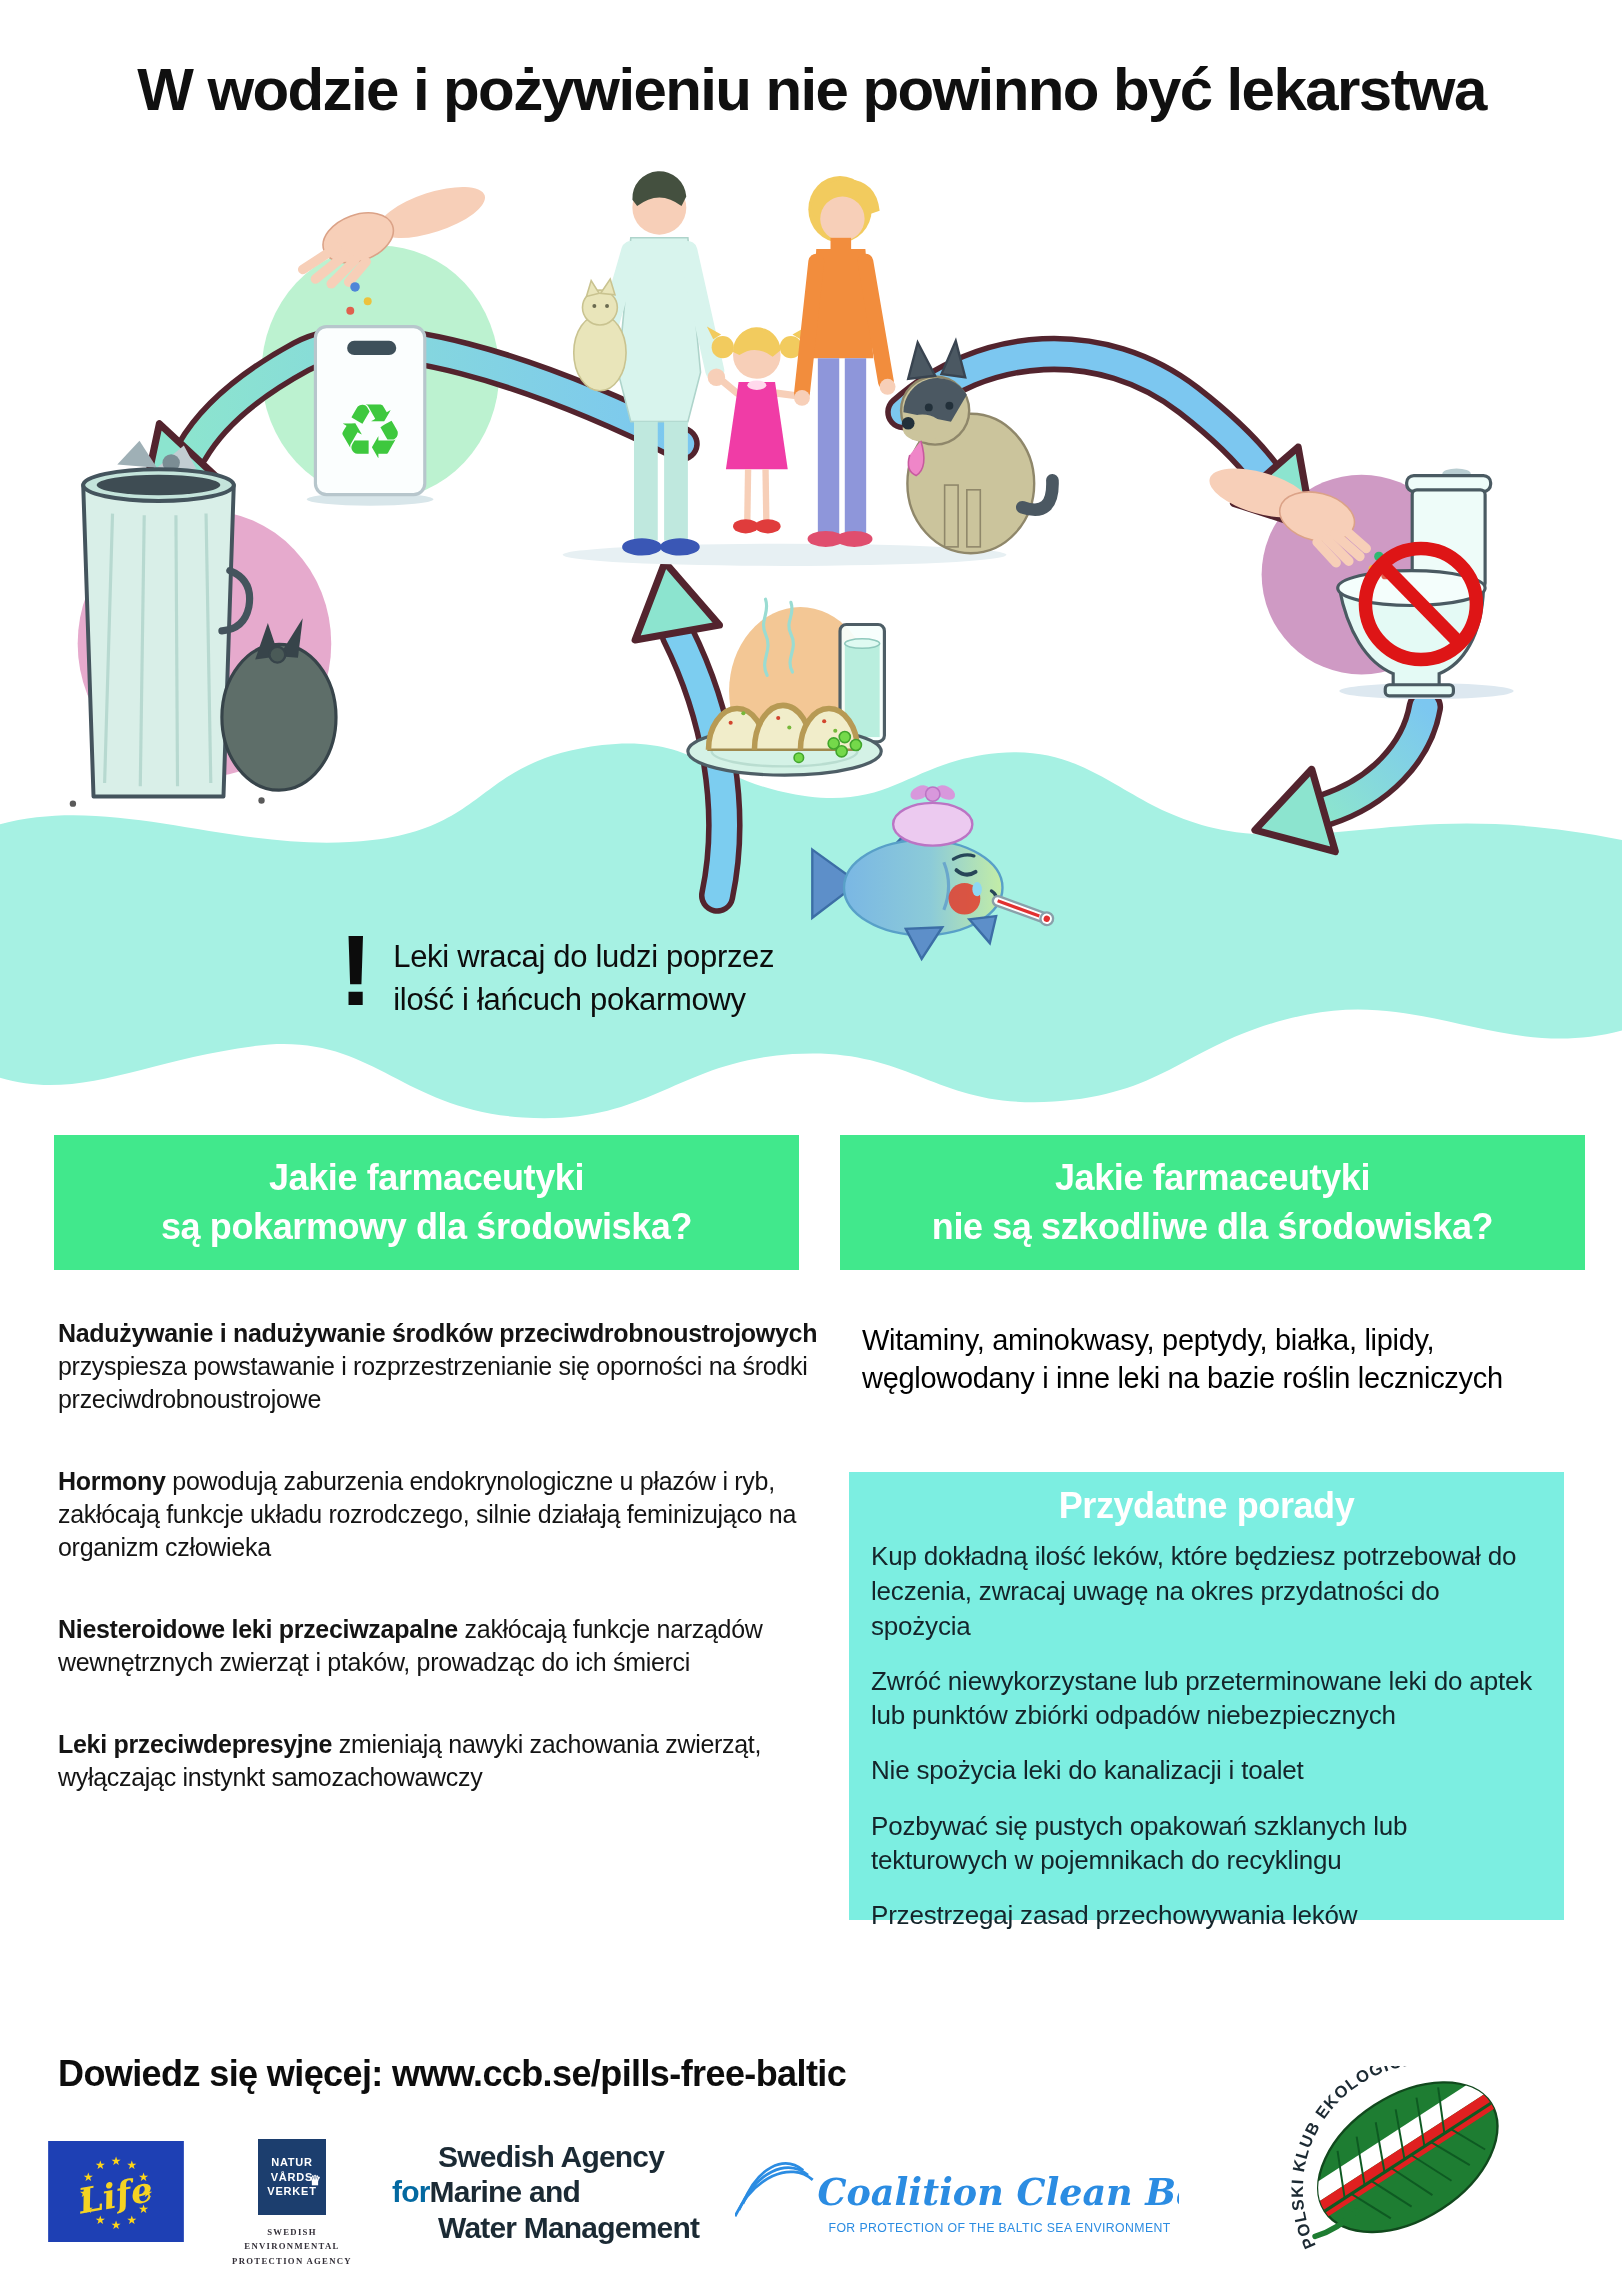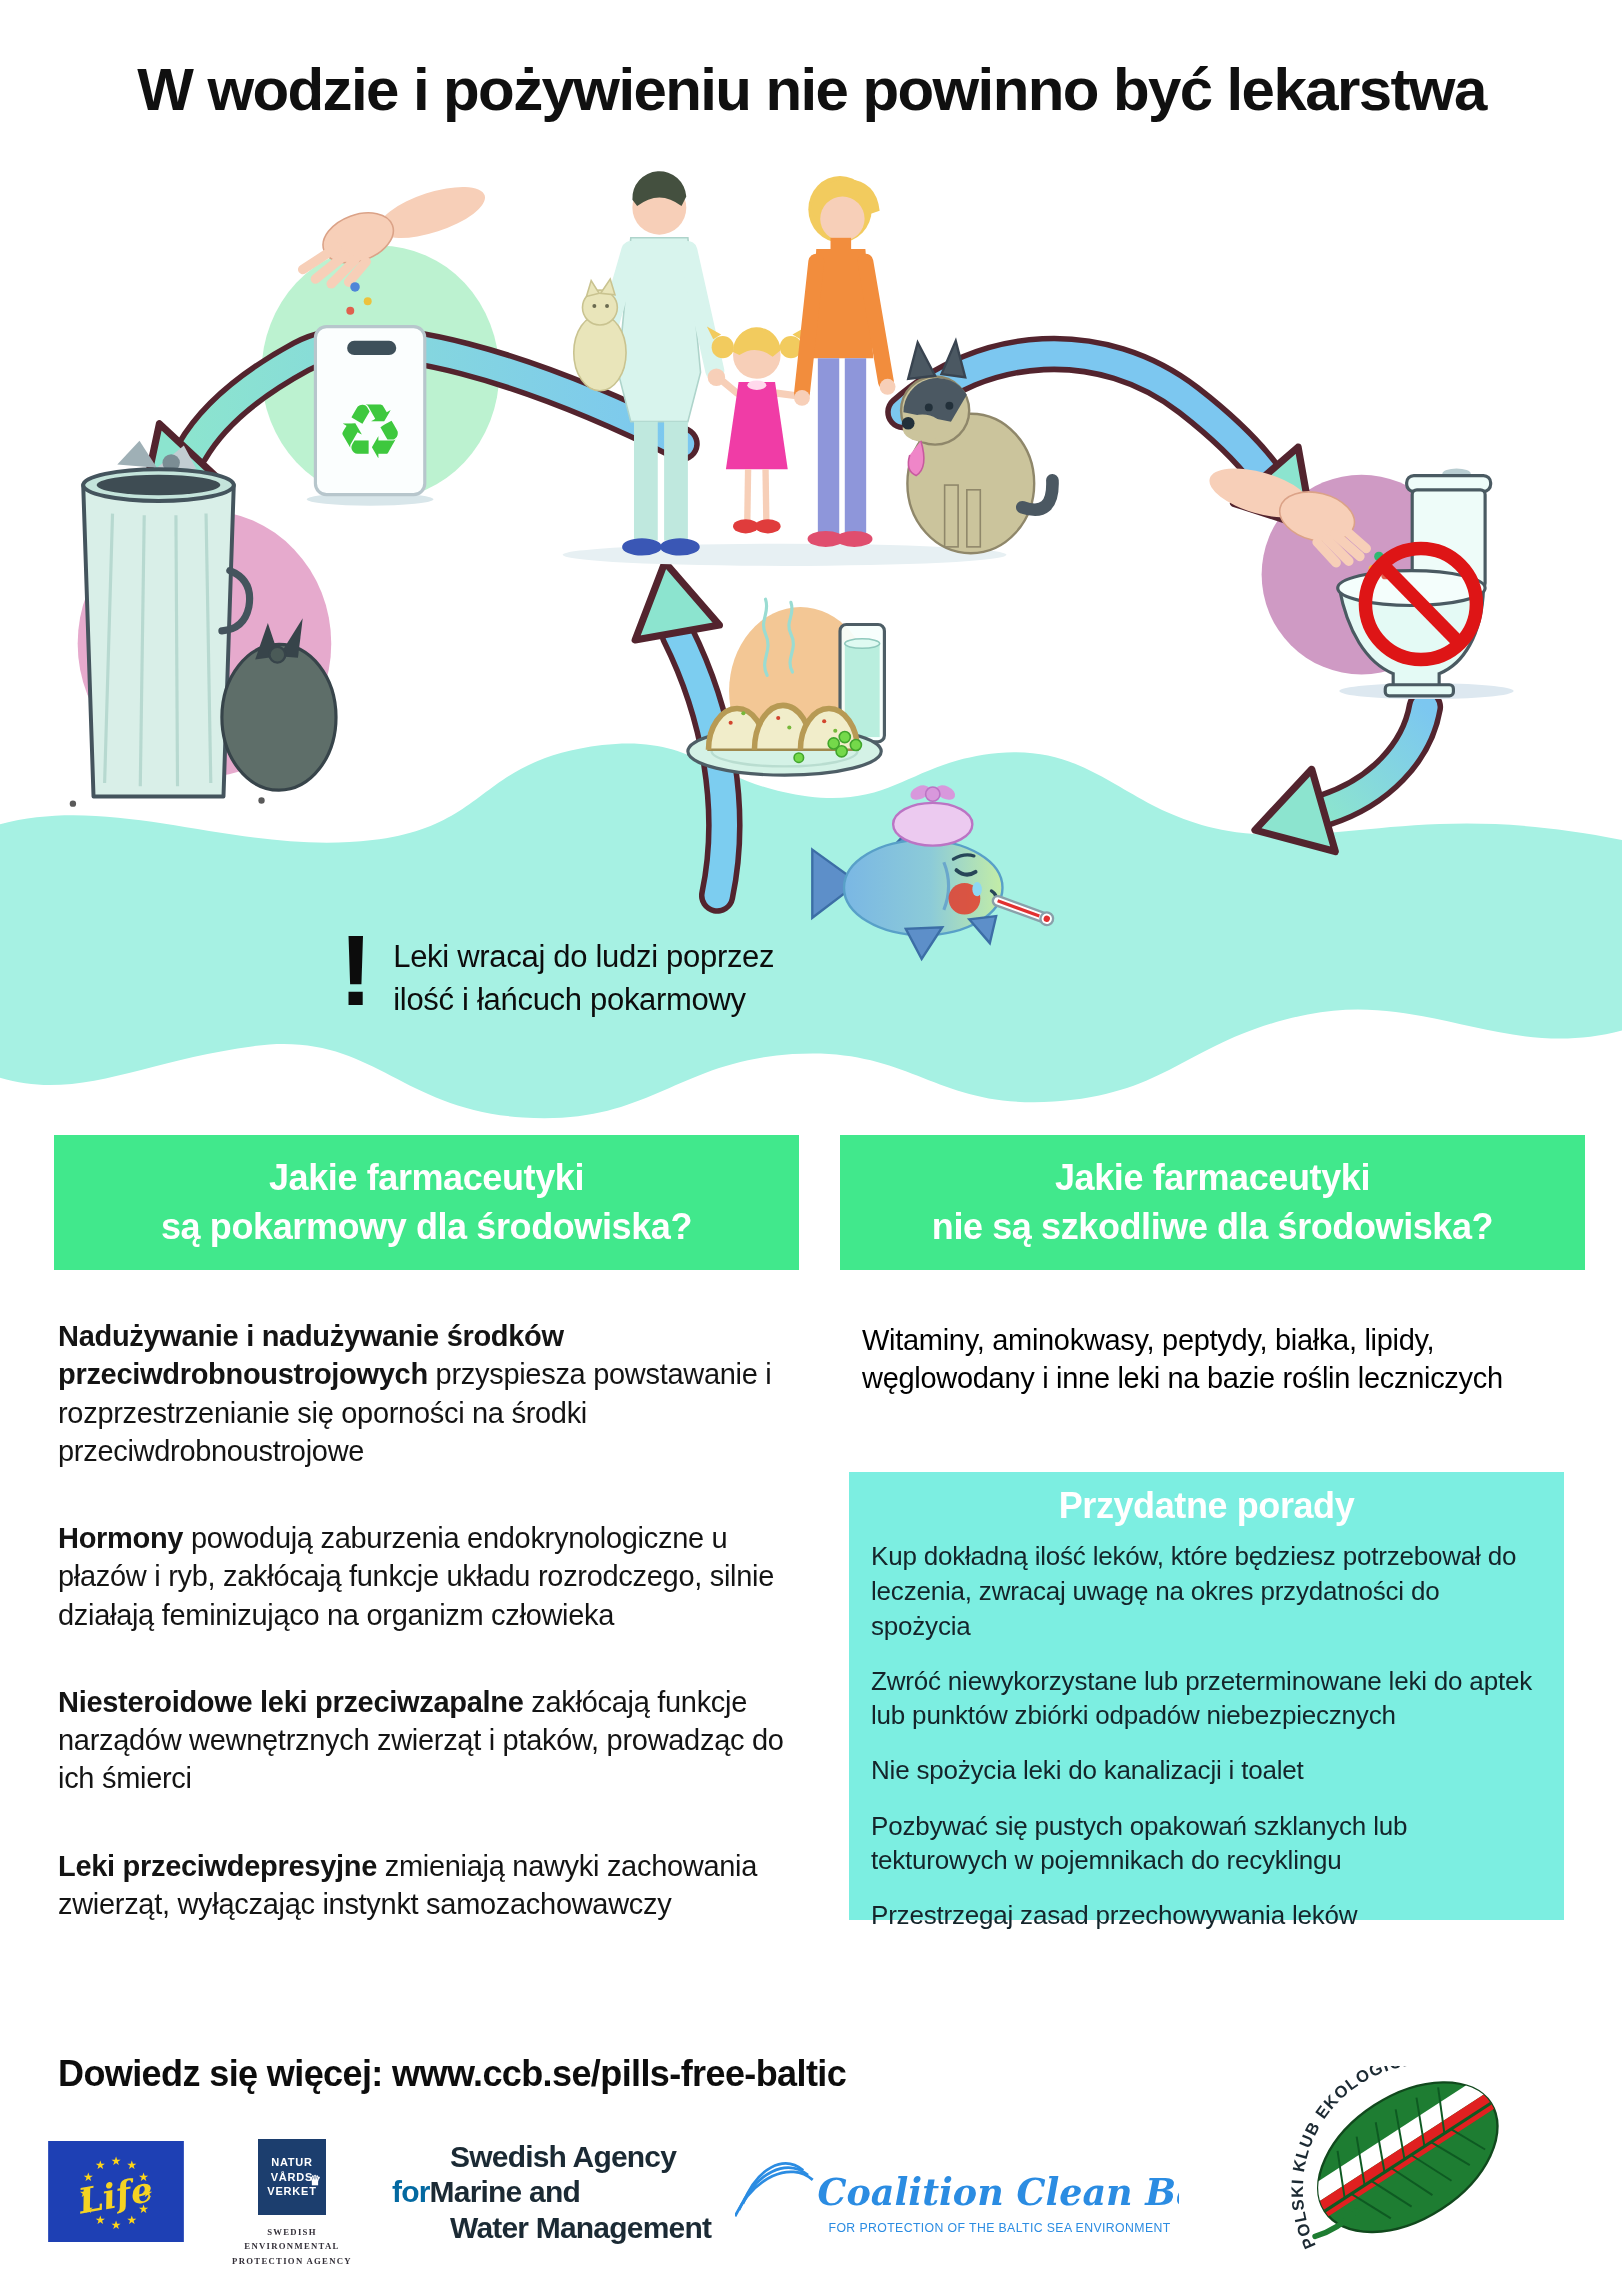--- a/index.html
+++ b/index.html
@@ -11,21 +11,21 @@
   .scene{left:0;top:0;width:1623px;height:1173px;}
   .note{left:339px;top:925px;display:flex;gap:20.6px;align-items:flex-start;z-index:3;}
   .note-mark{font-size:101px;font-weight:900;line-height:0.9;color:#0c0c0c;}
   .note-text{font-size:31px;line-height:1.38;color:#0c0c0c;padding-top:11px;letter-spacing:-0.3px;}
   .hdr{width:745px;height:135px;background:#41e88c;color:#fff;display:flex;flex-direction:column;
        justify-content:center;align-items:center;font-size:36px;font-weight:bold;line-height:1.35;
        letter-spacing:-0.4px;text-align:center;}
   .hdr-left{left:54px;top:1135px;}
   .hdr-right{left:840px;top:1135px;}
   .col-left{left:58px;top:1317px;width:761px;}
-  .para{font-size:29px;line-height:1.32;letter-spacing:-0.3px;margin:0 0 49px 0;color:#141414;}
+  .para{font-size:25px;line-height:1.32;letter-spacing:-0.3px;margin:0 0 49px 0;color:#141414;}
   .para b{font-weight:bold;}
   .col-right{left:862px;top:1321px;width:697px;font-size:29px;line-height:1.32;
              letter-spacing:-0.3px;color:#000000;}
   .tips{left:849px;top:1472px;width:715px;height:448px;background:#7ceee1;box-sizing:border-box;
         padding:12.7px 22px;}
   .tips-title{font-size:36px;font-weight:bold;color:#fff;text-align:center;letter-spacing:-0.4px;
               margin-bottom:12.7px;}
   .tip{font-size:26px;line-height:1.33;letter-spacing:-0.2px;color:#14242a;margin-bottom:20.6px;}
   .tip:last-child{margin-bottom:0;}
   .more{left:58px;top:2053px;font-size:36px;font-weight:bold;letter-spacing:-0.6px;color:#0d0d0d;}
@@ -33,21 +33,21 @@
   .eu{left:48px;top:2141px;}
   .epa{left:227px;top:2139px;width:130px;text-align:center;}
   .epa-box{position:relative;width:68px;height:76px;margin:0 auto;background:#1c3e6e;color:#fff;
            display:flex;flex-direction:column;justify-content:center;align-items:center;
            font-size:11px;font-weight:bold;letter-spacing:0.8px;line-height:1.35;}
   .epa-crown{position:absolute;right:4px;top:33px;font-size:13.5px;}
   .epa-sub{margin-top:9.5px;font-family:"Liberation Serif",serif;font-weight:bold;font-size:8.7px;
            letter-spacing:1.3px;color:#332f38;line-height:1.7;}
   .swam{left:392px;top:2139px;width:341px;font-size:30px;font-weight:bold;letter-spacing:-0.8px;
         color:#1b2a34;line-height:1.18;}
-  .swam .ind{margin-left:58px;}
+  .swam .ind{margin-left:46px;}
   .swam .for{color:#0369a1;margin-right:0;}
   .ccb{left:735px;top:2137px;}
   .pke{left:1277px;top:2066px;}
 </style>
 </head>
 <body>
 
 <div class="poster">
 
   <div class="abs title">W wodzie i pożywieniu nie powinno być lekarstwa</div>

